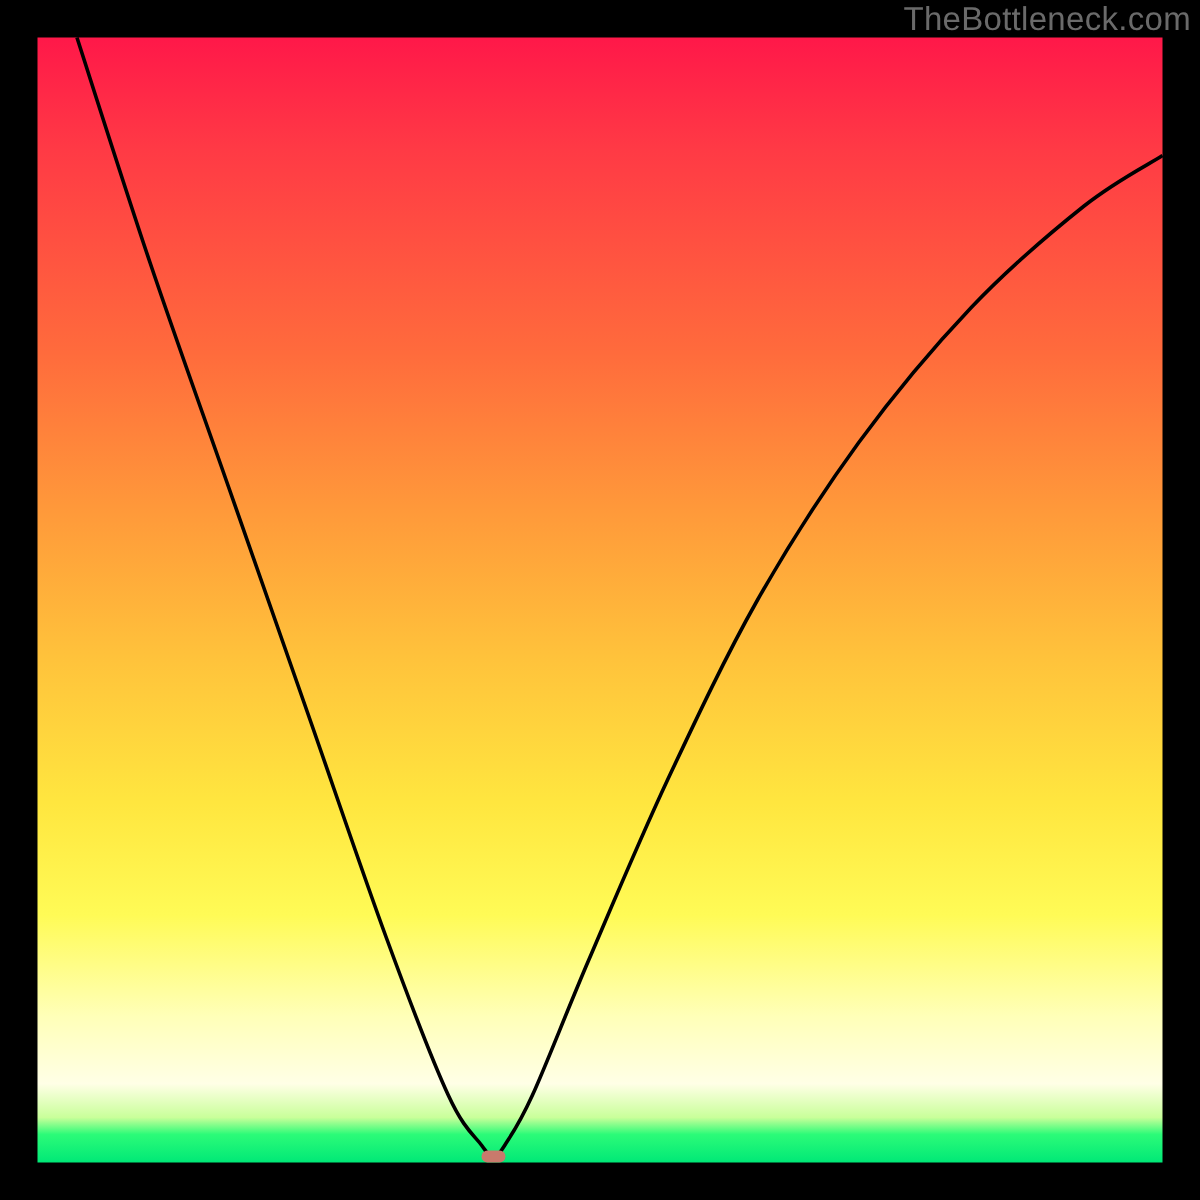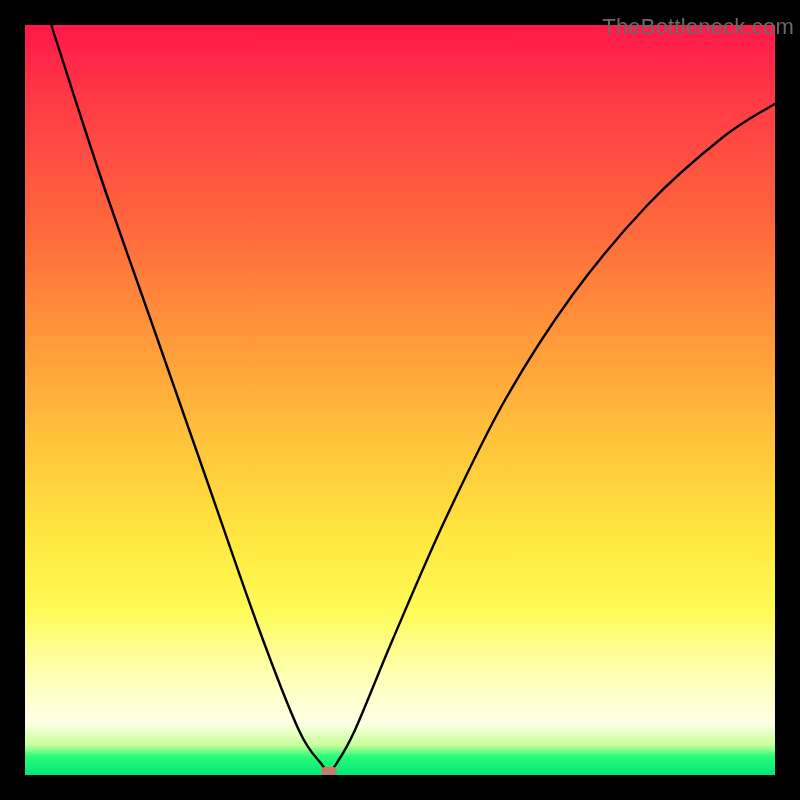--- a/index.html
+++ b/index.html
@@ -6,21 +6,21 @@
     margin: 0;
     padding: 0;
     width: 800px;
     height: 800px;
     background: #000;
     position: relative;
     font-family: Arial, Helvetica, sans-serif;
   }
   .watermark {
     position: absolute;
-    top: 14px;
+    top: 0;
     right: 6px;
     color: #6a6a6a;
     font-size: 22px;
     letter-spacing: 0.2px;
     z-index: 10;
   }
   .plot-frame {
     position: absolute;
     top: 25px;
     left: 25px;

